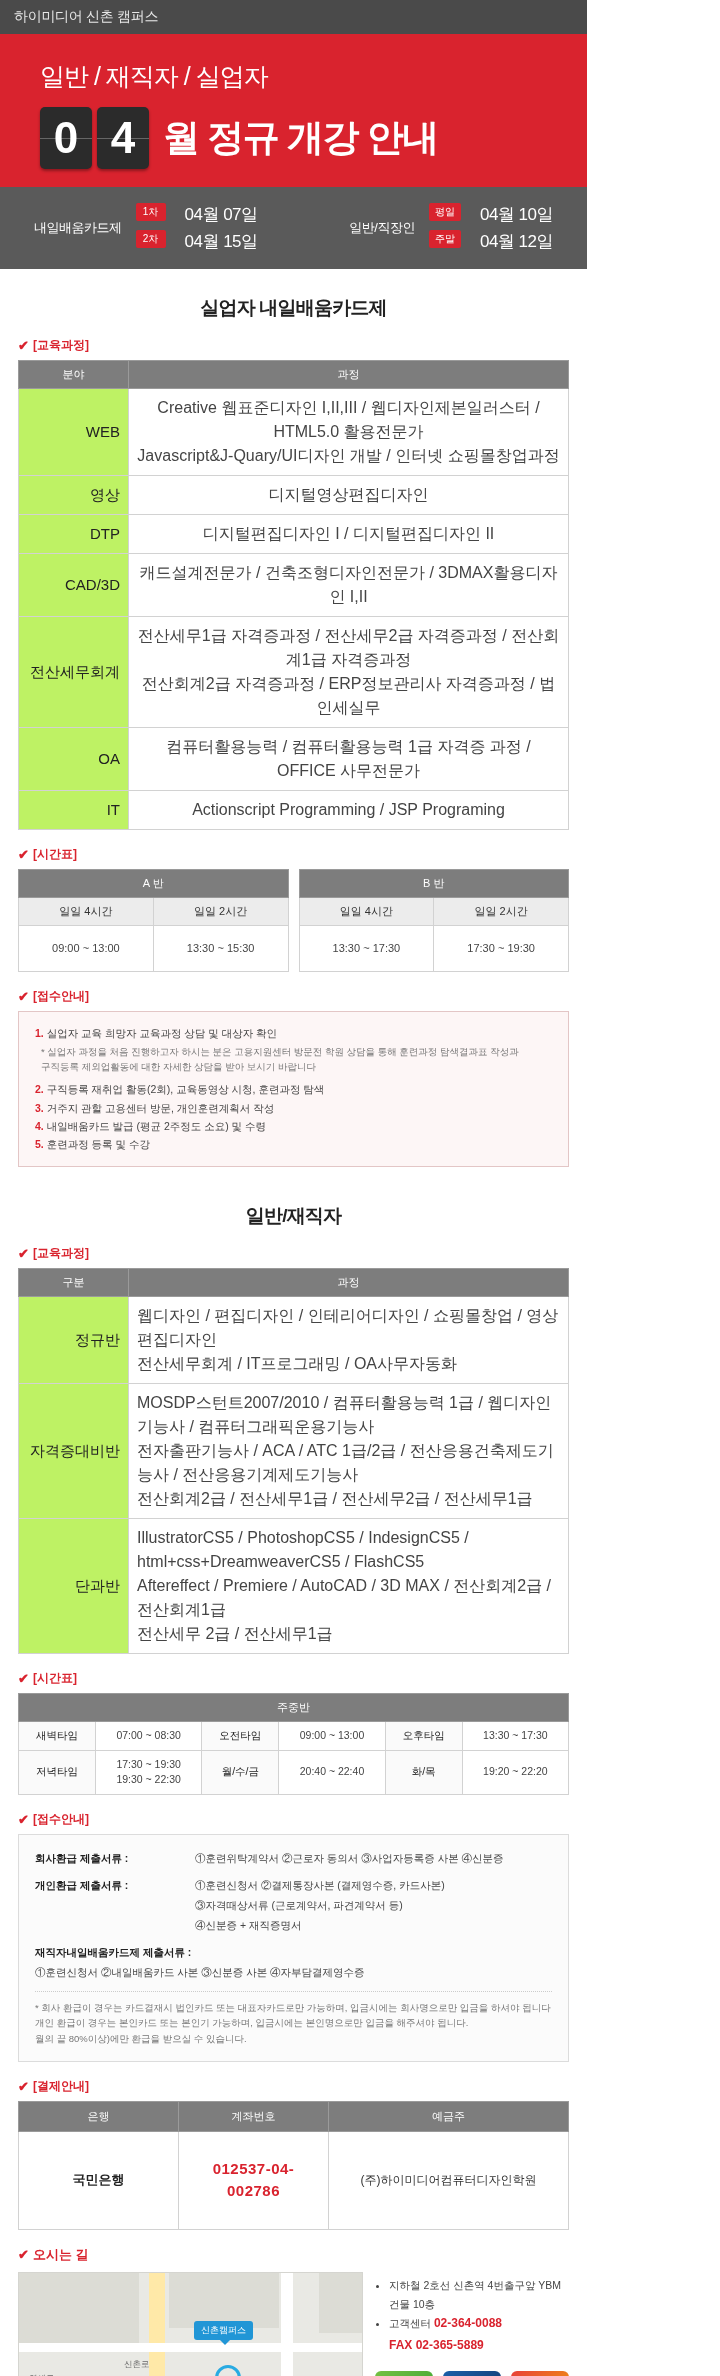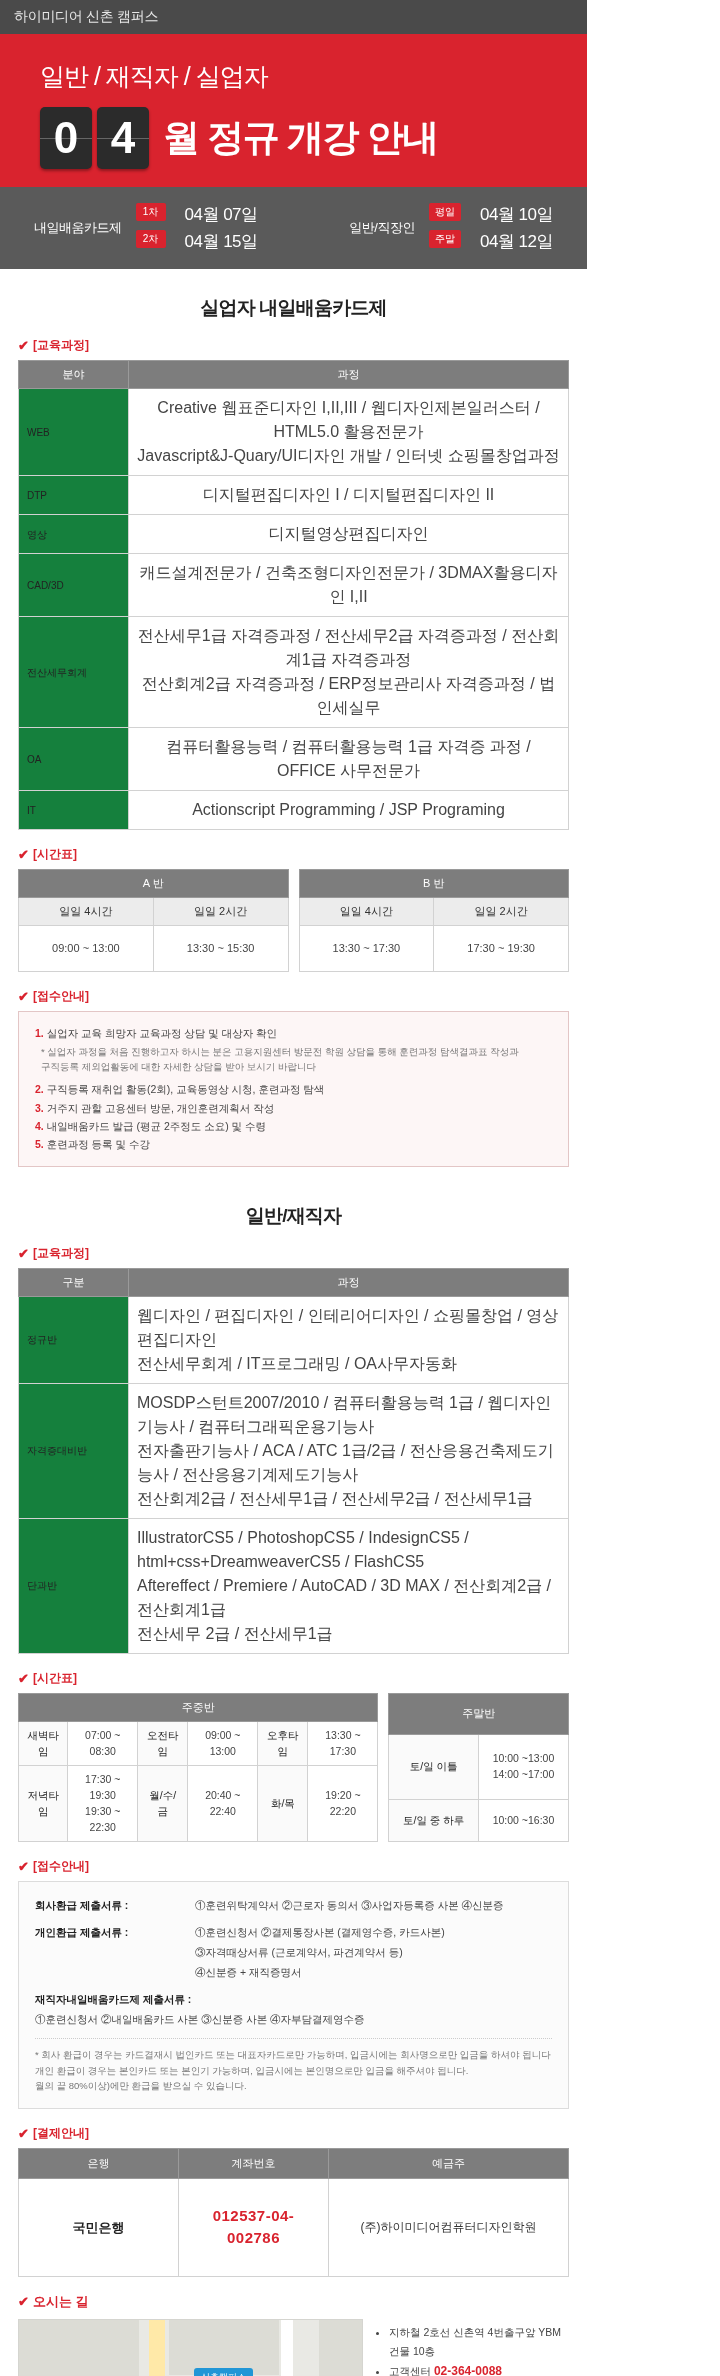--- a/index.html
+++ b/index.html
@@ -121,23 +121,23 @@
   }
   .tbl td {
     border:1px solid #d2d2d2;
     padding:7px 8px;
     font-size:16px;
     line-height:1.5;
     color:#444;
     vertical-align:middle;
   }
   .tbl td.cat {
-    text-align:left;
-    background:#15803d;
-    font-size:10px;
+    text-align:right;
+    background:#bef264;
+    font-size:15px;
     color:#222;
     width:110px;
   }
 
   
   .sched-wrap { display:flex; gap:10px; }
   .sched { flex:1; }
   .sched th.grp { background:#7d7d7d; color:#fff; }
   .sched th.sub { background:#ececec; color:#333; border:1px solid #d2d2d2; font-size:11px; padding:6px; }
   .sched td { text-align:center; padding:14px 4px; font-size:11px; color:#444; }
@@ -297,26 +297,26 @@
           <tr>
         <th style="width:110px">분야</th>
         <th>과정</th>
       </tr>
       <tr>
         <td class="cat">WEB</td>
         <td style="text-align:center;white-space:pre-line">Creative 웹표준디자인 I,II,III / 웹디자인제본일러스터 / HTML5.0 활용전문가
 Javascript&amp;J-Quary/UI디자인 개발 / 인터넷 쇼핑몰창업과정</td>
       </tr>
       <tr>
+        <td class="cat">영상</td>
+        <td style="text-align:center;white-space:pre-line">디지털영상편집디자인</td>
+      </tr>
+      <tr>
         <td class="cat">DTP</td>
         <td style="text-align:center;white-space:pre-line">디지털편집디자인 I / 디지털편집디자인 II</td>
-      </tr>
-      <tr>
-        <td class="cat">영상</td>
-        <td style="text-align:center;white-space:pre-line">디지털영상편집디자인</td>
       </tr>
       <tr>
         <td class="cat">CAD/3D</td>
         <td style="text-align:center;white-space:pre-line">캐드설계전문가 / 건축조형디자인전문가 / 3DMAX활용디자인 I,II</td>
       </tr>
       <tr>
         <td class="cat">전산세무회계</td>
         <td style="text-align:center;white-space:pre-line">전산세무1급 자격증과정 / 전산세무2급 자격증과정 / 전산회계1급 자격증과정
 전산회계2급 자격증과정 / ERP정보관리사 자격증과정 / 법인세실무</td>
       </tr>
@@ -436,36 +436,20 @@
           <td class="lbl">저녁타임</td>
           <td style="white-space:pre-line">17:30 ~ 19:30
 19:30 ~ 22:30</td>
           <td class="lbl">월/수/금</td>
           <td>20:40 ~ 22:40</td>
           <td class="lbl">화/목</td>
           <td>19:20 ~ 22:20</td>
         </tr>
       </tbody>
         </table>
-      <table class="tbl sched2" style="flex:1">
-        <tbody>
-            <tr>
-              <th class="grp" colspan="2">주말반</th>
-            </tr>
-        <tr>
-          <td class="lbl">토/일 이틀</td>
-          <td style="white-space:pre-line">10:00 ~13:00
-14:00 ~17:00</td>
-        </tr>
-        <tr>
-          <td class="lbl">토/일 중 하루</td>
-          <td>10:00 ~16:30</td>
-        </tr>
-      </tbody>
-        </table>
     </div>
 
     <div class="sub-head">
       <span class="check">✔</span>
       <span>[접수안내]</span>
     </div>
     <div class="box2">
       <div class="b2row">
         <span class="b2title">회사환급 제출서류 :</span><span class="b2body">①훈련위탁계약서 ②근로자 동의서 ③사업자등록증 사본 ④신분증</span>
       </div>

